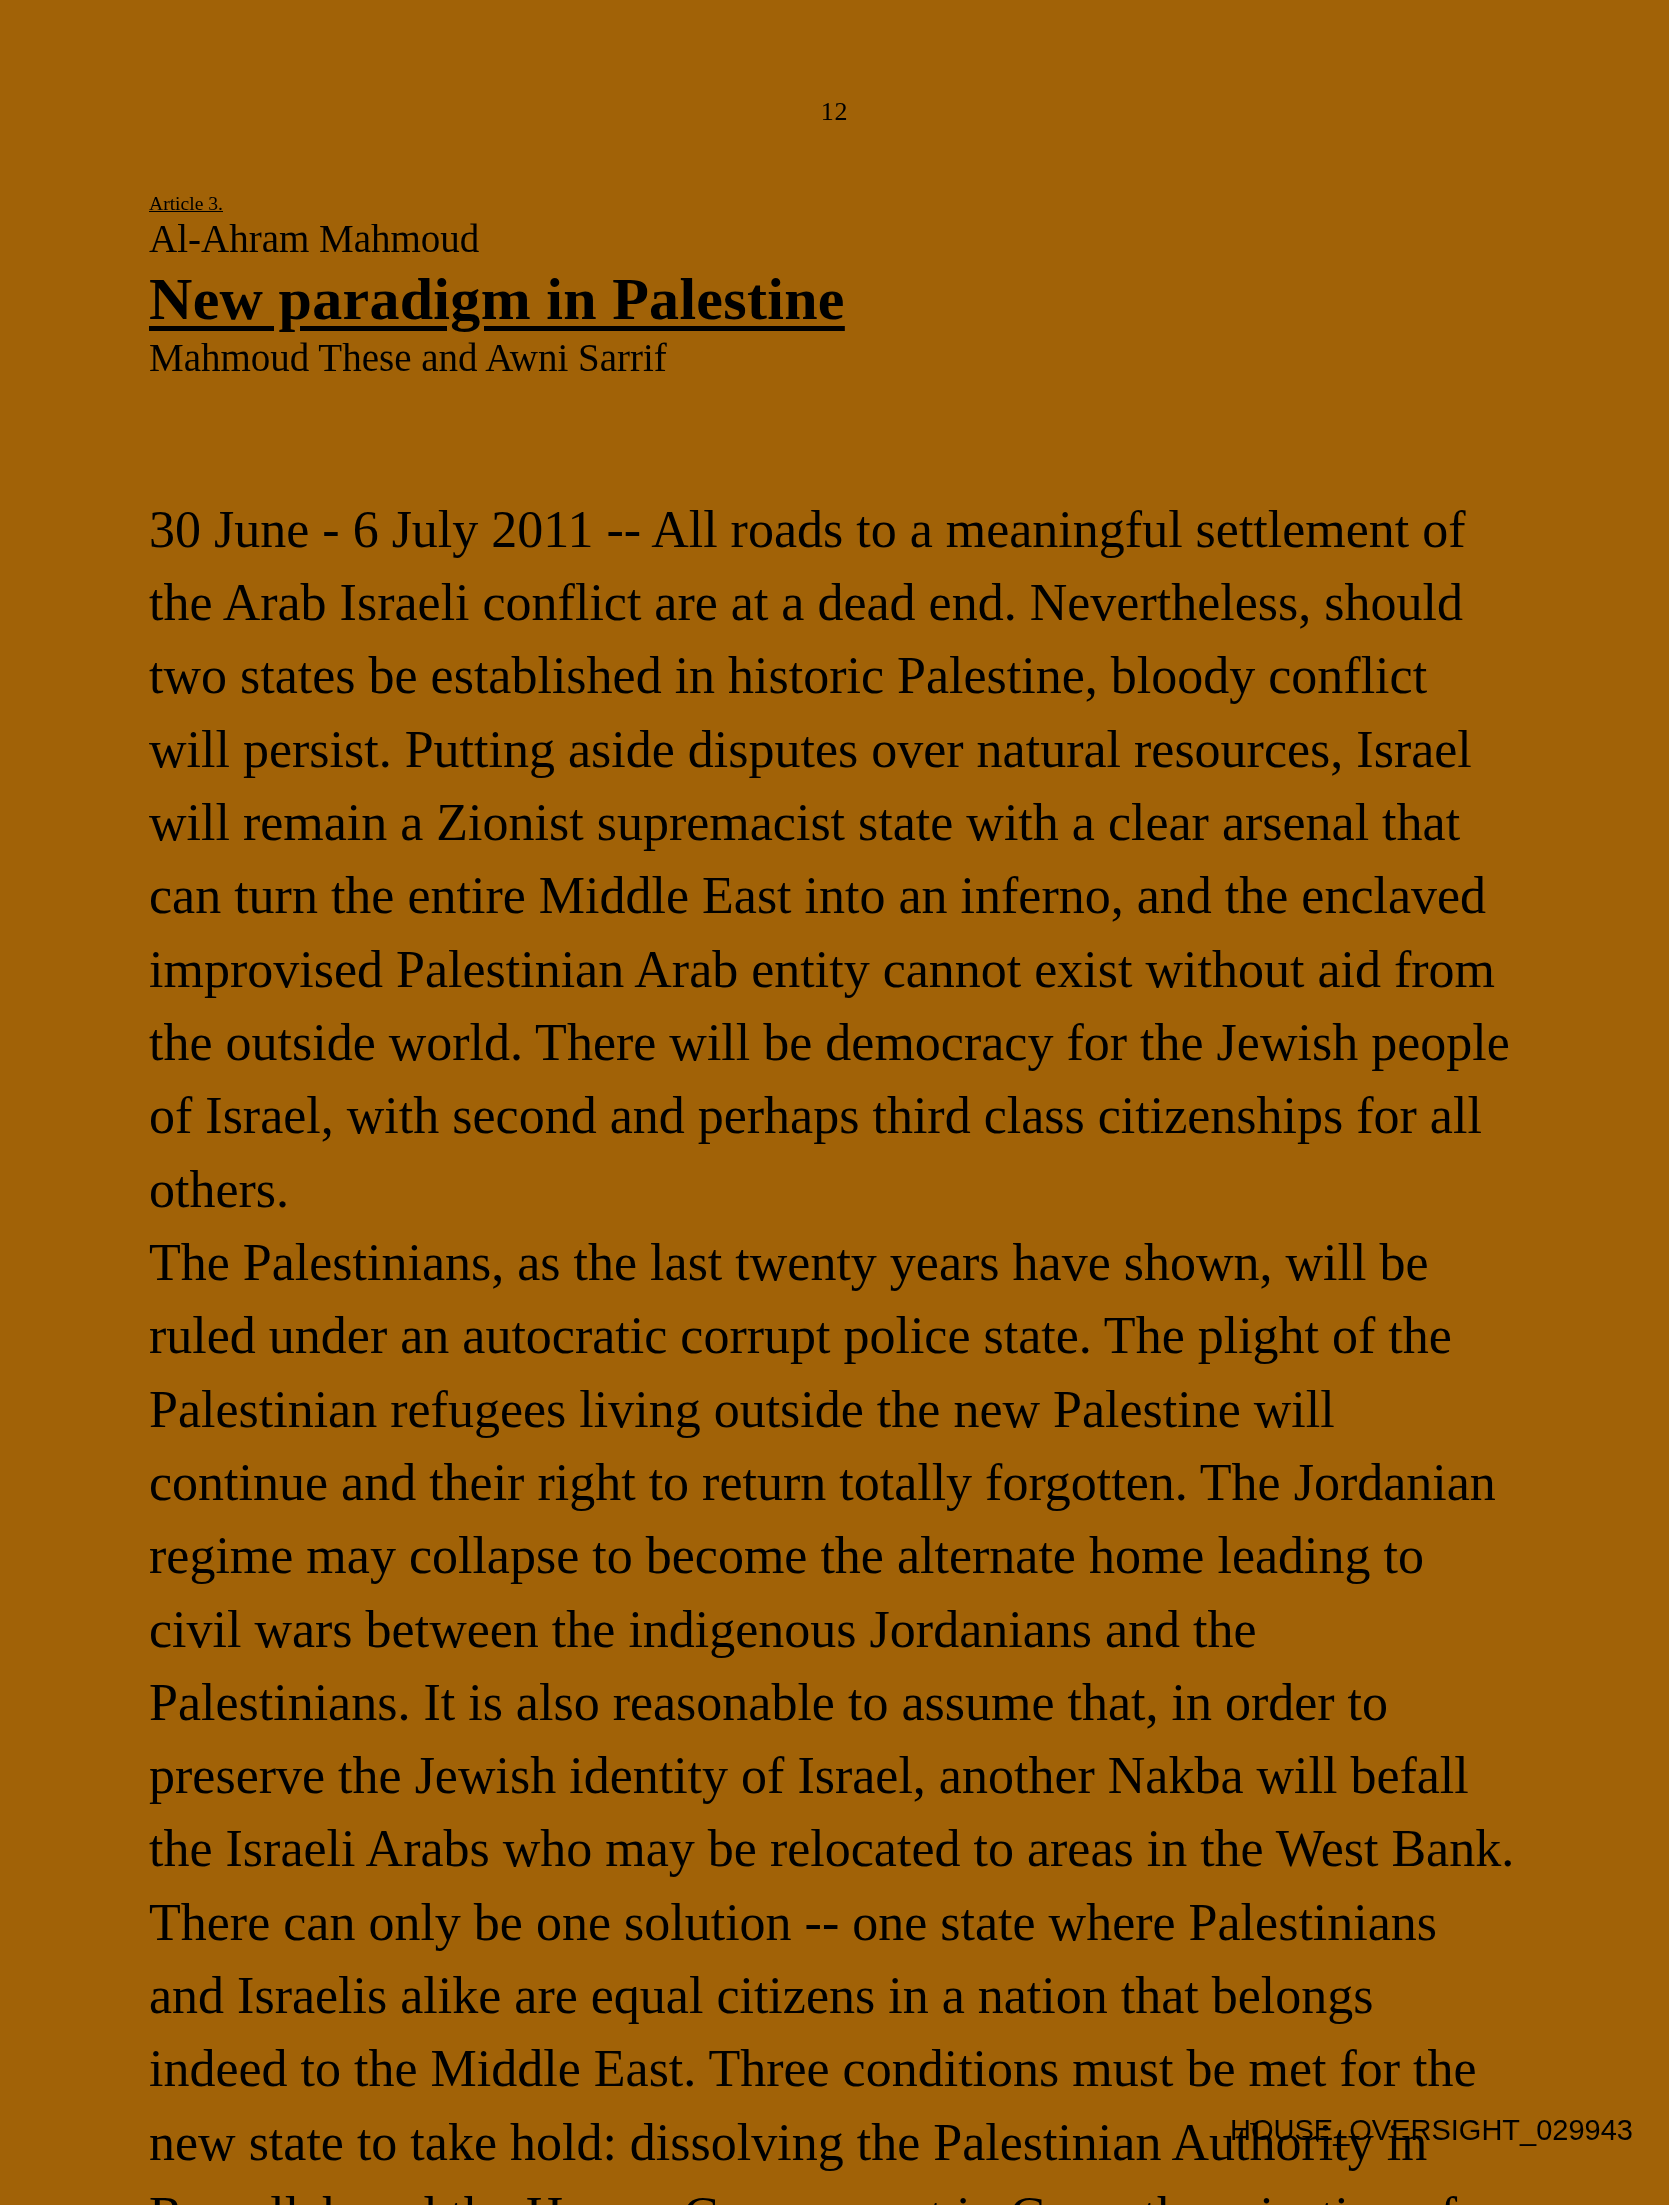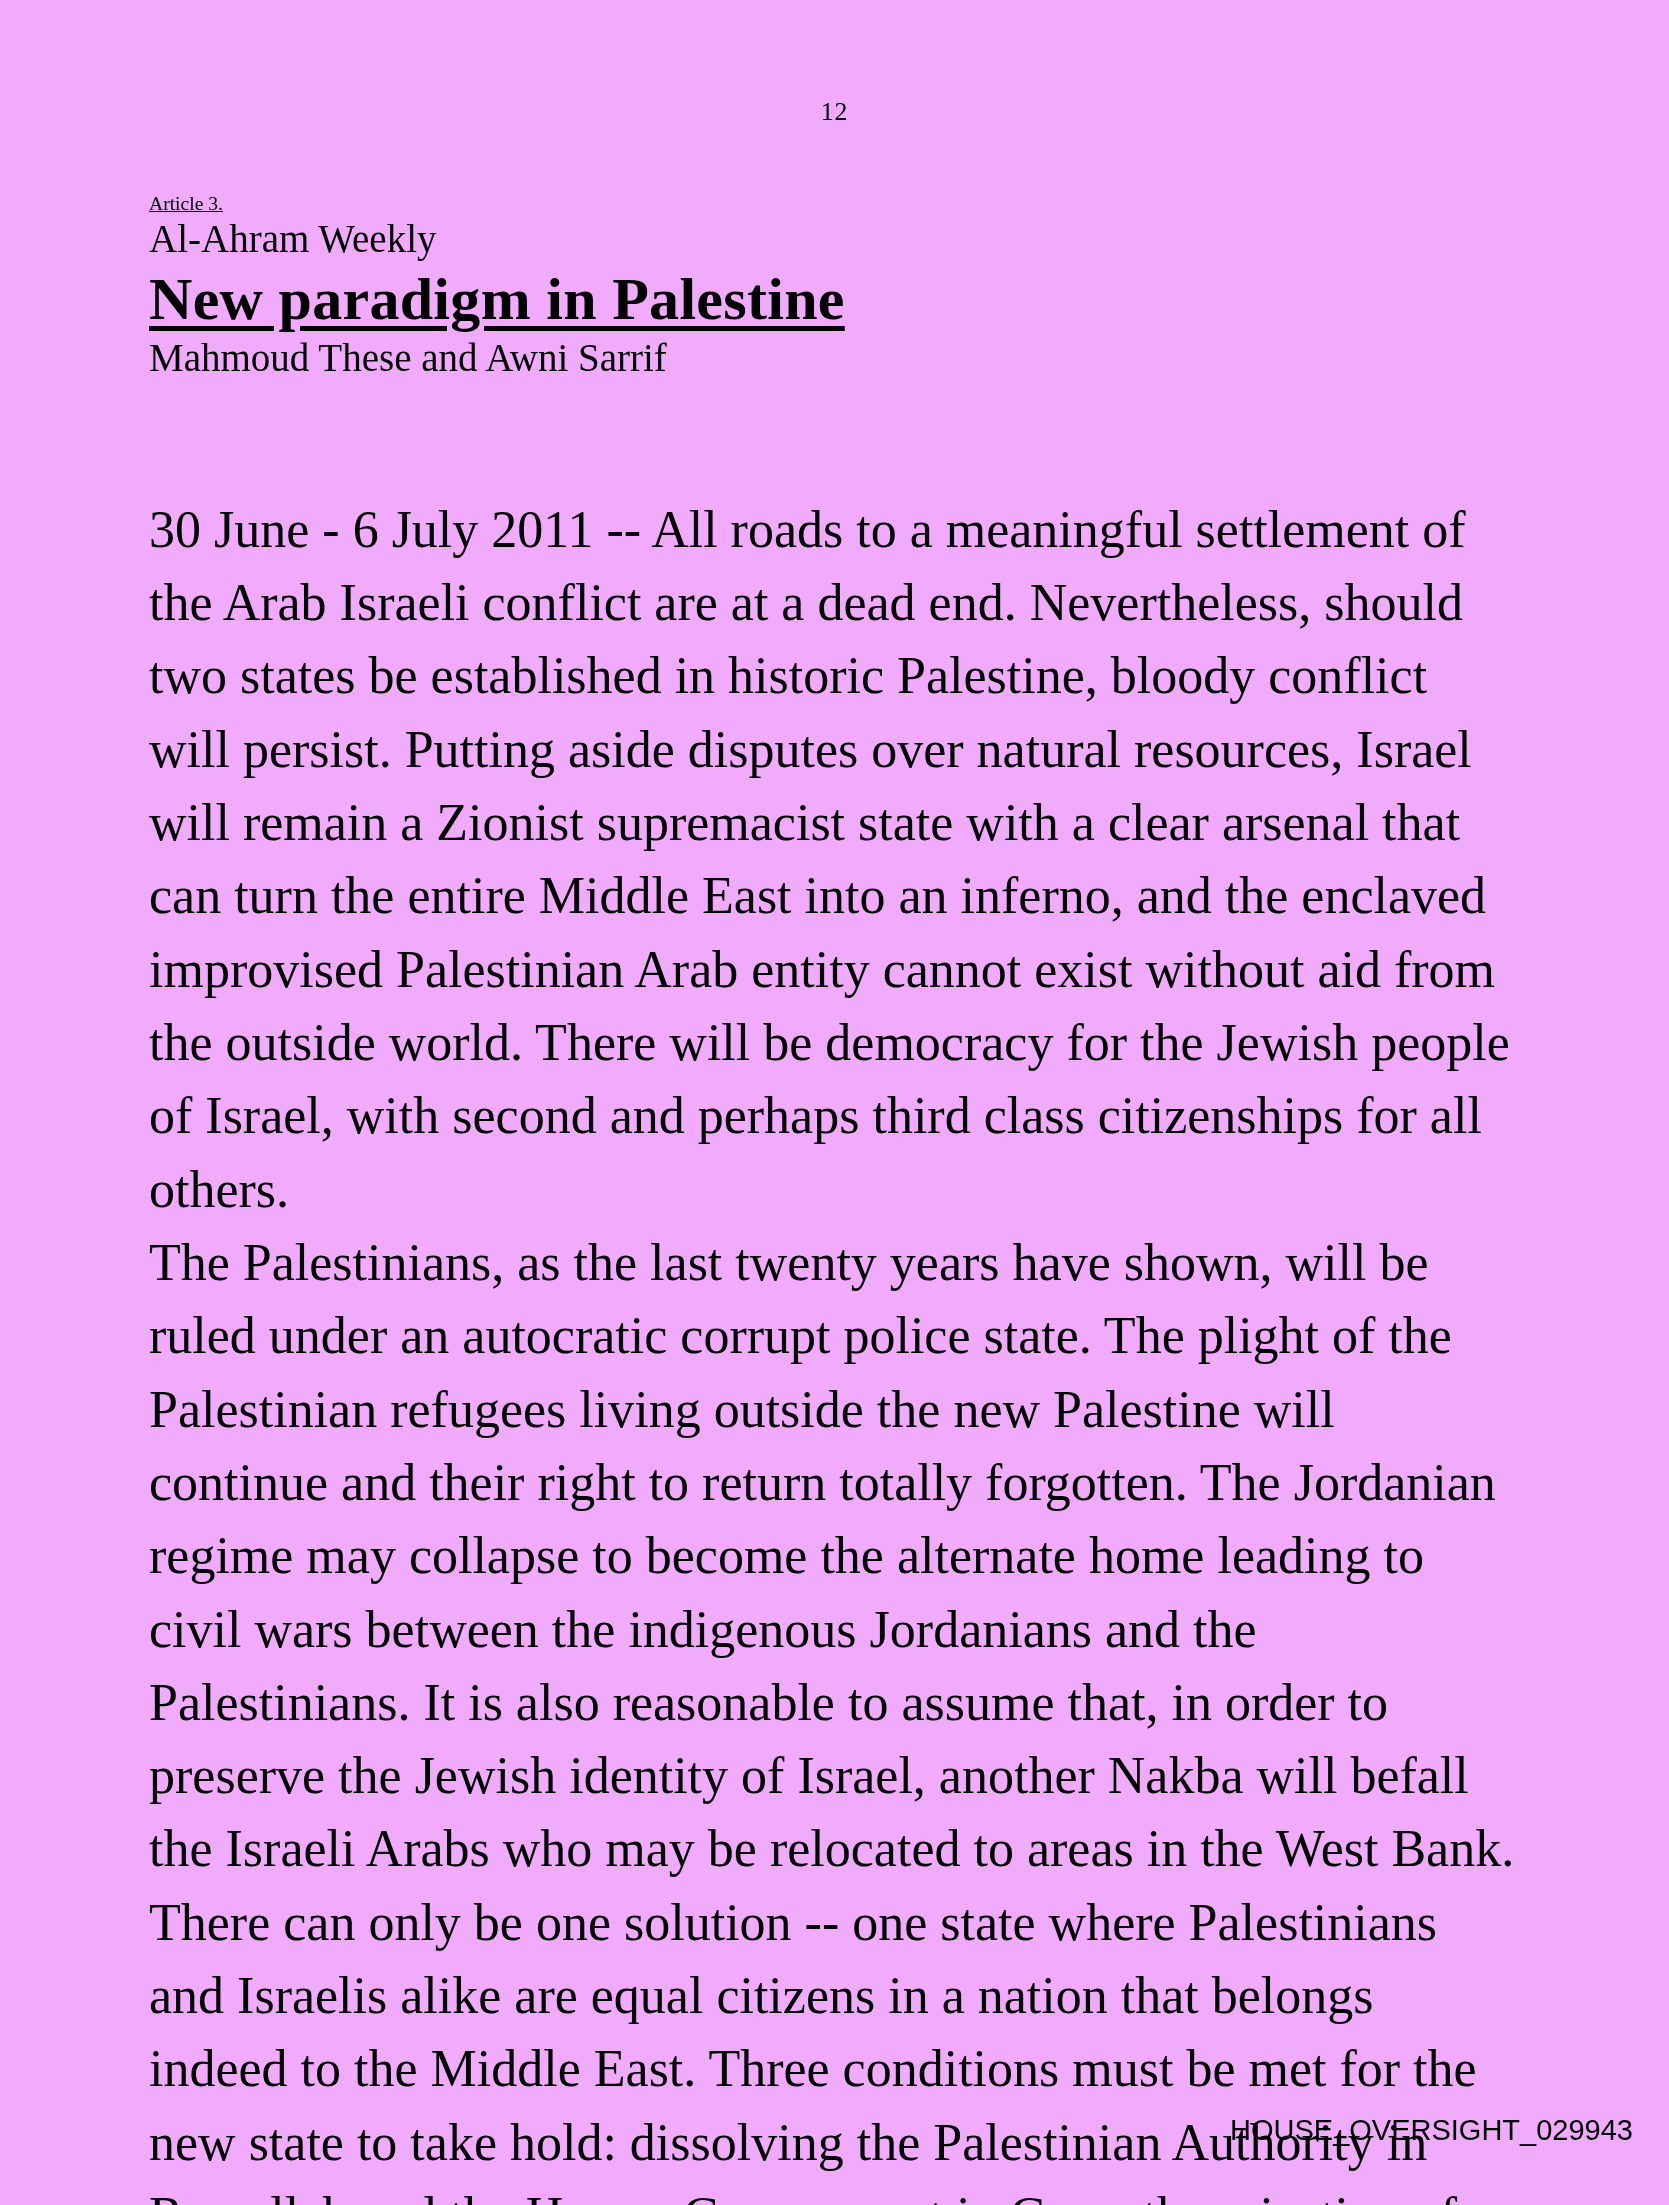--- a/index.html
+++ b/index.html
@@ -14,21 +14,21 @@
     font-family: "Liberation Serif", serif;
     color: #000000;
     overflow: hidden;
   }
   .page {
     position: absolute;
     top: 0;
     left: 0;
     width: 1669px;
     height: 2205px;
-    background: #f0abfc;
+    background: #a16207;
   }
   .page-number {
     position: absolute;
     top: 97px;
     left: 0;
     width: 100%;
     text-align: center;
     font-size: 26px;
     letter-spacing: 0.7px;
   }
@@ -88,21 +88,21 @@
 <body>
 
 <div class="page">
 
   <div class="page-number">12</div>
 
   <div class="content">
 
     <div class="article-label">Article 3.</div>
 
-    <div class="source">Al-Ahram Weekly</div>
+    <div class="source">Al-Ahram Mahmoud</div>
 
     <h1 class="headline">New paradigm in Palestine</h1>
 
     <div class="byline">Mahmoud These and Awni Sarrif</div>
 
     <div class="body-text">
       <p>30 June - 6 July 2011  -- All roads to a meaningful settlement of the Arab Israeli conflict are at a dead end. Nevertheless, should two states be established in historic Palestine, bloody conflict will persist. Putting aside disputes over natural resources, Israel will remain a Zionist supremacist state with a clear arsenal that can turn the entire Middle East into an inferno, and the enclaved improvised Palestinian Arab entity cannot exist without aid from the outside world. There will be democracy for the Jewish people of Israel, with second and perhaps third class citizenships for all others.</p>
       <p>The Palestinians, as the last twenty years have shown, will be ruled under an autocratic corrupt police state. The plight of the Palestinian refugees living outside the new Palestine will continue and their right to return totally forgotten. The Jordanian regime may collapse to become the alternate home leading to civil wars between the indigenous Jordanians and the Palestinians. It is also reasonable to assume that, in order to preserve the Jewish identity of Israel, another Nakba will befall the Israeli Arabs who may be relocated to areas in the West Bank.</p>
       <p>There can only be one solution -- one state where Palestinians and Israelis alike are equal citizens in a nation that belongs indeed to the Middle East. Three conditions must be met for the new state to take hold: dissolving the Palestinian Authority in Ramallah and the Hamas Government in Gaza, the rejection of Zionism by the Israelis, and the return of the Palestinian refugees. These can only be accomplished under the auspices of the United Nations (UN).</p>
     </div>

